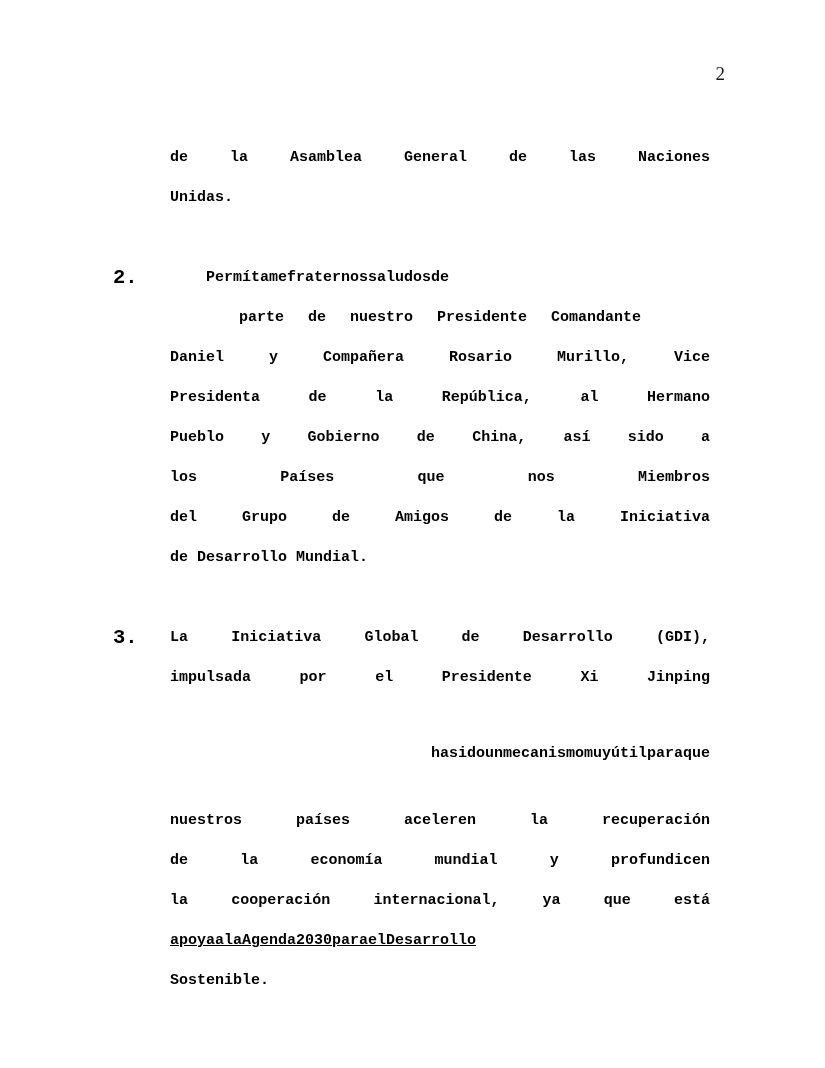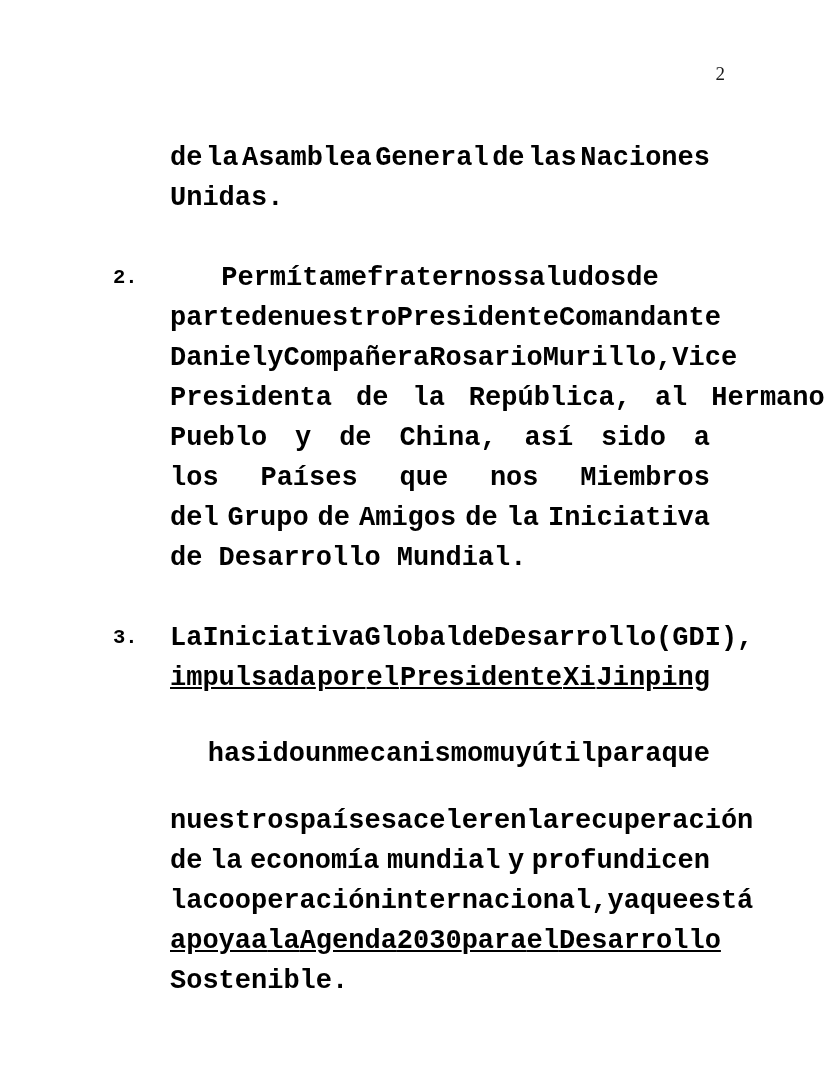--- a/index.html
+++ b/index.html
@@ -69,21 +69,21 @@
     white-space: normal;
     word-spacing: 0;
     -webkit-font-smoothing: none;
   }
 
   
   .line {
     display: block;
     text-align: justify;
     text-align-last: justify;
-    font-size: 27px;
+    font-size: 15px;
     font-weight: 700;
     line-height: 40px;
     color: #000000;
     height: 40px;
     white-space: nowrap;
   }
 
   .line.last {
     text-align-last: left;
     text-align: left;
@@ -102,36 +102,36 @@
       <div class="para-marker"></div>
       <div class="para-text">
         <span class="line" style="display: flex; justify-content: space-between; white-space: pre;"><span>de</span><span>la</span><span>Asamblea</span><span>General</span><span>de</span><span>las</span><span>Naciones</span></span>
         <span class="line last" style="white-space: pre;">Unidas.</span>
       </div>
     </div>
 
     <div class="para">
       <div class="para-marker">2.</div>
       <div class="para-text">
-        <span class="line" style="display: flex; justify-content: center; white-space: pre;"><span>Permítame</span><span>fraternos</span><span>saludos</span><span>de</span></span>
-        <span class="line" style="display: flex; justify-content: flex-start; white-space: pre;"><span>parte</span><span>de</span><span>nuestro</span><span>Presidente</span><span>Comandante</span></span>
+        <span class="line" style="display: flex; justify-content: flex-start; white-space: pre; margin-left: 36px;"><span>Permítame</span><span>fraternos</span><span>saludos</span><span>de</span></span>
+        <span class="line" style="display: flex; justify-content: center; white-space: pre; gap: 24px;"><span>parte</span><span>de</span><span>nuestro</span><span>Presidente</span><span>Comandante</span></span>
         <span class="line" style="display: flex; justify-content: space-between; white-space: pre;"><span>Daniel</span><span>y</span><span>Compañera</span><span>Rosario</span><span>Murillo,</span><span>Vice</span></span>
         <span class="line" style="display: flex; justify-content: space-between; white-space: pre; gap: 24px;"><span>Presidenta</span><span>de</span><span>la</span><span>República,</span><span>al</span><span>Hermano</span></span>
-        <span class="line" style="display: flex; justify-content: space-between; white-space: pre;"><span>Pueblo</span><span>y</span><span>de</span><span>China,</span><span>así</span><span>sido</span><span>a</span></span>
+        <span class="line" style="display: flex; justify-content: space-between; white-space: pre;"><span>Pueblo</span><span>y</span><span>Gobierno</span><span>de</span><span>China,</span><span>así</span><span>sido</span><span>a</span></span>
         <span class="line" style="display: flex; justify-content: space-between; white-space: pre;"><span>los</span><span>Países</span><span>que</span><span>nos</span><span>Miembros</span></span>
         <span class="line" style="display: flex; justify-content: space-between; white-space: pre;"><span>del</span><span>Grupo</span><span>de</span><span>Amigos</span><span>de</span><span>la</span><span>Iniciativa</span></span>
         <span class="line last" style="white-space: pre;">de Desarrollo Mundial.</span>
       </div>
     </div>
 
     <div class="para">
       <div class="para-marker">3.</div>
       <div class="para-text">
         <span class="line" style="display: flex; justify-content: space-between; white-space: pre;"><span>La</span><span>Iniciativa</span><span>Global</span><span>de</span><span>Desarrollo</span><span>(GDI),</span></span>
-        <span class="line" style="display: flex; justify-content: space-between; white-space: pre; text-decoration: underline;"><span>impulsada</span><span>por</span><span>el</span><span>Presidente</span><span>Xi</span><span>Jinping</span></span>
+        <span class="line" style="display: flex; justify-content: space-between; white-space: pre;"><span>impulsada</span><span>por</span><span>el</span><span>Presidente</span><span>Xi</span><span>Jinping</span></span>
         <span class="line" style="display: flex; justify-content: flex-end; white-space: pre; margin-top: 36px;"><span>ha</span><span>sido</span><span>un</span><span>mecanismo</span><span>muy</span><span>útil</span><span>para</span><span>que</span></span>
         <span class="line" style="display: flex; justify-content: space-between; white-space: pre; margin-top: 27px;"><span>nuestros</span><span>países</span><span>aceleren</span><span>la</span><span>recuperación</span></span>
         <span class="line" style="display: flex; justify-content: space-between; white-space: pre;"><span>de</span><span>la</span><span>economía</span><span>mundial</span><span>y</span><span>profundicen</span></span>
         <span class="line" style="display: flex; justify-content: space-between; white-space: pre;"><span>la</span><span>cooperación</span><span>internacional,</span><span>ya</span><span>que</span><span>está</span></span>
         <span class="line" style="display: flex; justify-content: flex-start; white-space: pre; text-decoration: underline;"><span>apoya</span><span>a</span><span>la</span><span>Agenda</span><span>2030</span><span>para</span><span>el</span><span>Desarrollo</span></span>
         <span class="line last" style="white-space: pre;">Sostenible.</span>
       </div>
     </div>
 
   </div>

